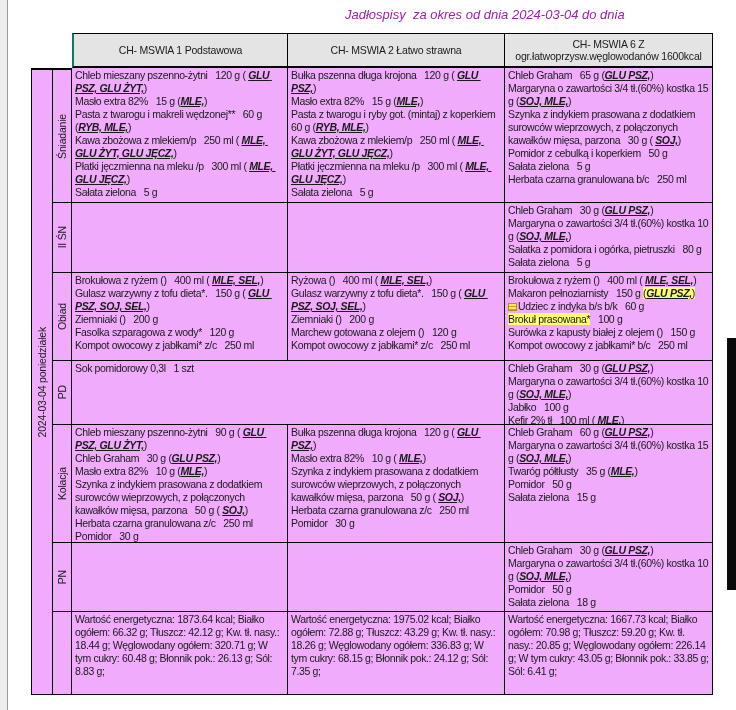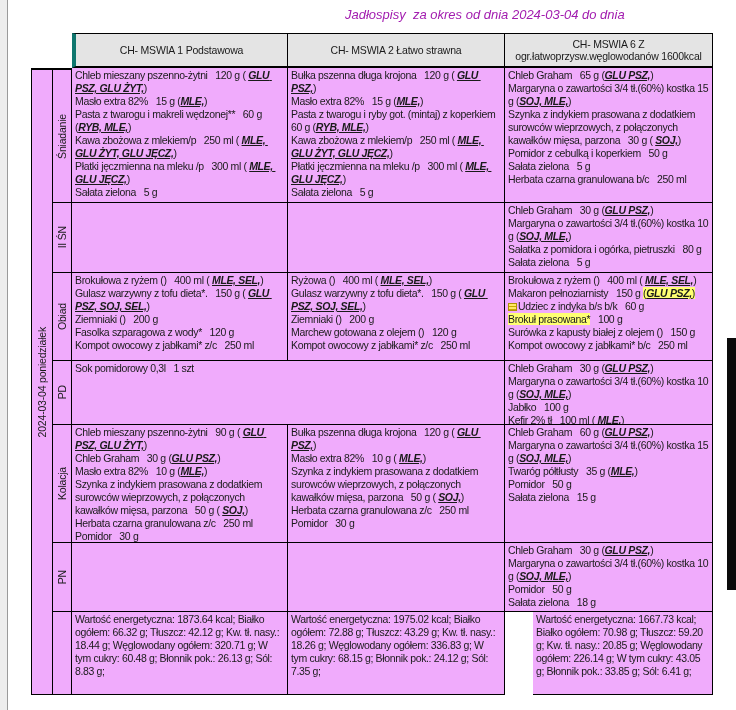--- a/index.html
+++ b/index.html
@@ -30,21 +30,21 @@
     box-sizing:border-box;overflow:hidden;
     border-right:1px solid #000;border-bottom:1px solid #000;
     background:#f0abfc;
   }
   .header{
     background:#e4e4e4;
     border-top:1px solid #000;border-bottom:2px solid #000;
     display:flex;flex-direction:column;justify-content:center;
     text-align:center;font-size:10.5px;line-height:12.5px;letter-spacing:-0.2px;
   }
-  .hfirst{border-left:4px solid #0f766e;align-items:center;}
+  .hfirst{border-left:2px solid #0f766e;align-items:center;}
   .day{
     border-left:1px solid #000;border-top:2px solid #000;
     display:flex;align-items:center;justify-content:center;
   }
   .mlabel{
     display:flex;align-items:center;justify-content:center;
   }
   .top2{border-top:2px solid #000;}
   .vtext{
     writing-mode:vertical-rl;transform:rotate(180deg);
@@ -195,17 +195,17 @@
       <div class="item"><span>Pomidor   50 g</span></div>
       <div class="item"><span>Sałata zielona   18 g</span></div>
     </div>
     <div class="cell mlabel" style="grid-area: 8 / 2;"></div>
     <div class="cell content" style="grid-area: 8 / 3;">
       <div class="item">Wartość energetyczna: 1873.64 kcal; Białko ogółem: 66.32 g; Tłuszcz: 42.12 g; Kw. tł. nasy.: 18.44 g; Węglowodany ogółem: 320.71 g; W tym cukry: 60.48 g; Błonnik pok.: 26.13 g; Sól: 8.83 g;</div>
     </div>
     <div class="cell content" style="grid-area: 8 / 4;">
       <div class="item">Wartość energetyczna: 1975.02 kcal; Białko ogółem: 72.88 g; Tłuszcz: 43.29 g; Kw. tł. nasy.: 18.26 g; Węglowodany ogółem: 336.83 g; W tym cukry: 68.15 g; Błonnik pok.: 24.12 g; Sól: 7.35 g;</div>
     </div>
-    <div class="cell content" style="grid-area: 8 / 5; margin-left: 28px;">
+    <div class="cell content" style="grid-area: 8 / 5;">
       <div class="item">Wartość energetyczna: 1667.73 kcal; Białko ogółem: 70.98 g; Tłuszcz: 59.20 g; Kw. tł. nasy.: 20.85 g; Węglowodany ogółem: 226.14 g; W tym cukry: 43.05 g; Błonnik pok.: 33.85 g; Sól: 6.41 g;</div>
     </div>
   </div>
 <div class="right-bar"></div>
 
 </body></html>

